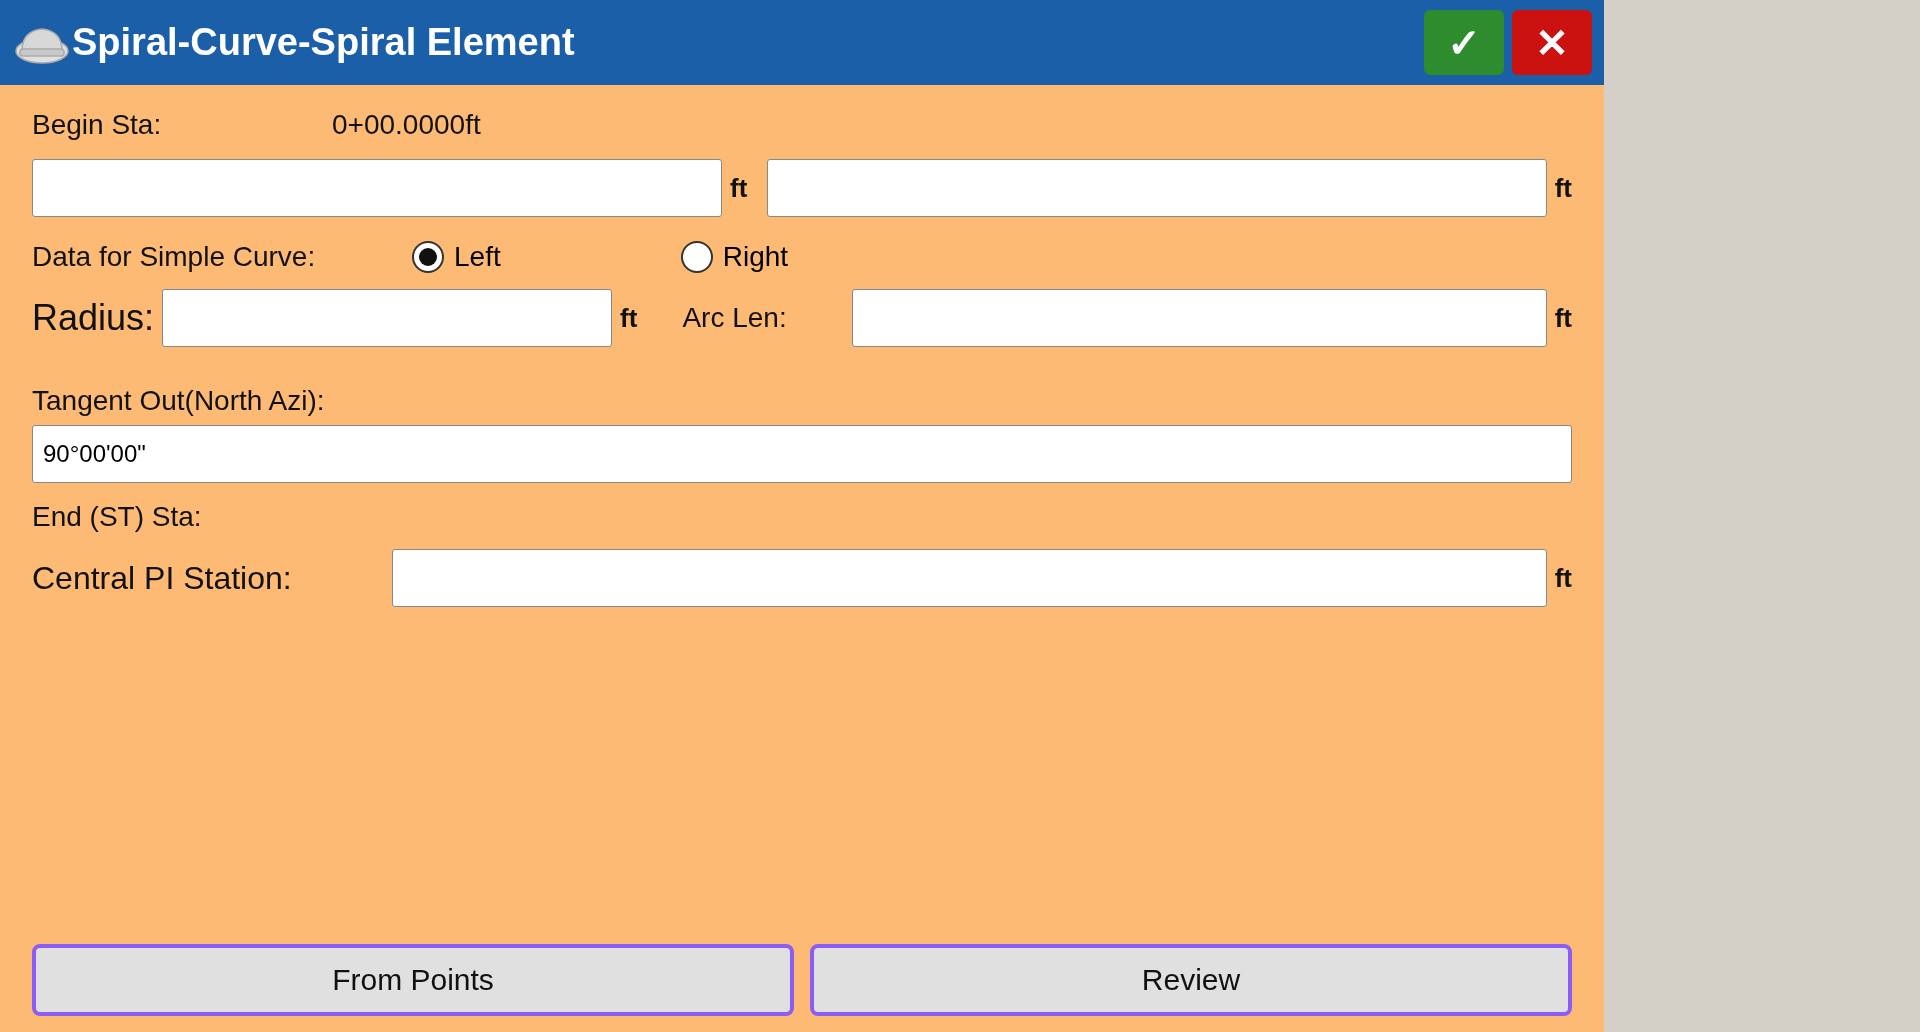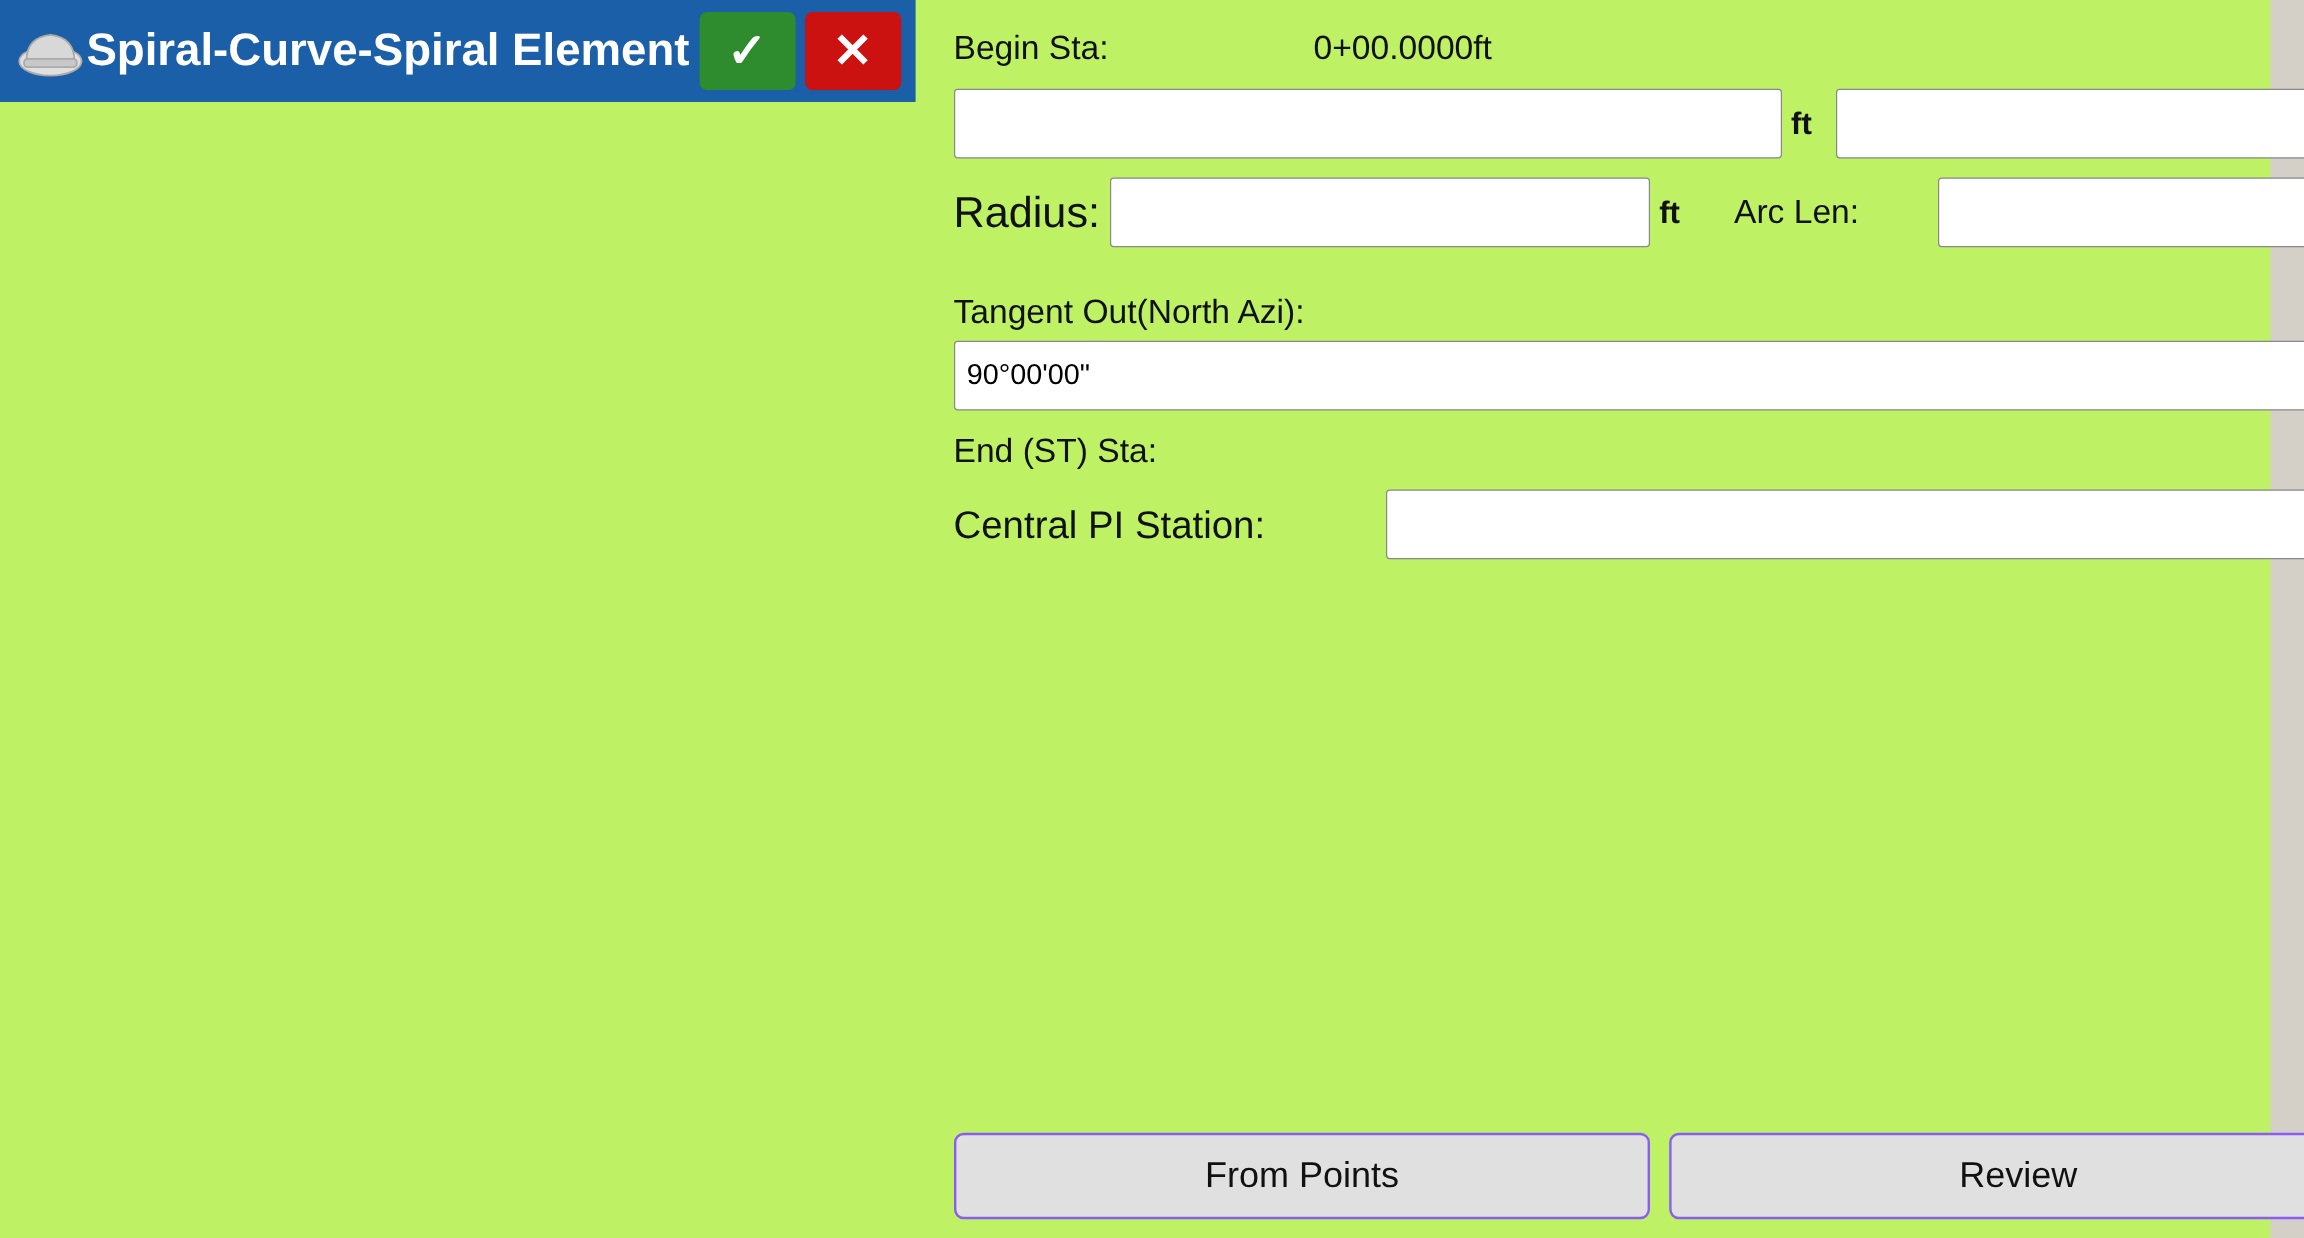--- a/index.html
+++ b/index.html
@@ -4,24 +4,25 @@
   <style>
     * { box-sizing: border-box; margin: 0; padding: 0; }
     body {
       width: 1920px;
       height: 1032px;
       background: #d4d0c8;
       font-family: Arial, sans-serif;
       overflow: hidden;
     }
     .window {
-      width: 1892px;
+      width: 1604px;
       height: 1032px;
-      background: #bef264;
-      display: flex;
+      background: #fdba74;
+      display: flex;
+      flex-direction: column;
     }
     .titlebar {
       background: #1a5fa8;
       height: 85px;
       display: flex;
       align-items: center;
       padding: 0 12px;
       flex-shrink: 0;
     }
     .titlebar-title {
@@ -181,21 +182,21 @@
       display: flex;
       gap: 16px;
       margin-top: auto;
       padding: 0 0 0 0;
     }
     .bottom-btn {
       flex: 1;
       height: 72px;
       font-size: 30px;
       background: #e0e0e0;
-      border: 2px solid #8b5cf6;
+      border: 4px solid #8b5cf6;
       border-radius: 8px;
       cursor: pointer;
       font-weight: normal;
       color: #111;
     }
     
     .hardhat-svg {
       width: 60px;
       height: 60px;
     }
@@ -230,20 +231,33 @@
 
     <div style="display:flex; align-items:center; margin-bottom:16px;">
       <input type="text" class="text-input" style="width: 690px;" value="">
       <span class="unit">ft</span>
       <div style="flex:1; display:flex; align-items:center; padding-left:20px;">
         <input type="text" class="text-input" style="flex: 1 1 0%;" value="">
         <span class="unit">ft</span>
       </div>
     </div>
 
+    <div class="data-curve-row">
+      <span class="label data-label">Data for Simple Curve:</span>
+      <div class="radio-group">
+        <label class="radio-item">
+          <div class="radio-circle selected"></div>
+          <span class="radio-label">Left</span>
+        </label>
+        <label class="radio-item" style="margin-left:120px;">
+          <div class="radio-circle"></div>
+          <span class="radio-label">Right</span>
+        </label>
+      </div>
+    </div>
 
     <div style="display:flex; align-items:center; margin-bottom:16px;">
       <span class="label radius-label">Radius:</span>
       <input type="text" class="text-input" style="width: 450px; margin-left: 8px;" value="">
       <span class="unit">ft</span>
       <div class="arclen-section">
         <span class="label arclen-label">Arc Len:</span>
         <input type="text" class="text-input arclen-input" value="" style="">
         <span class="unit">ft</span>
       </div>

